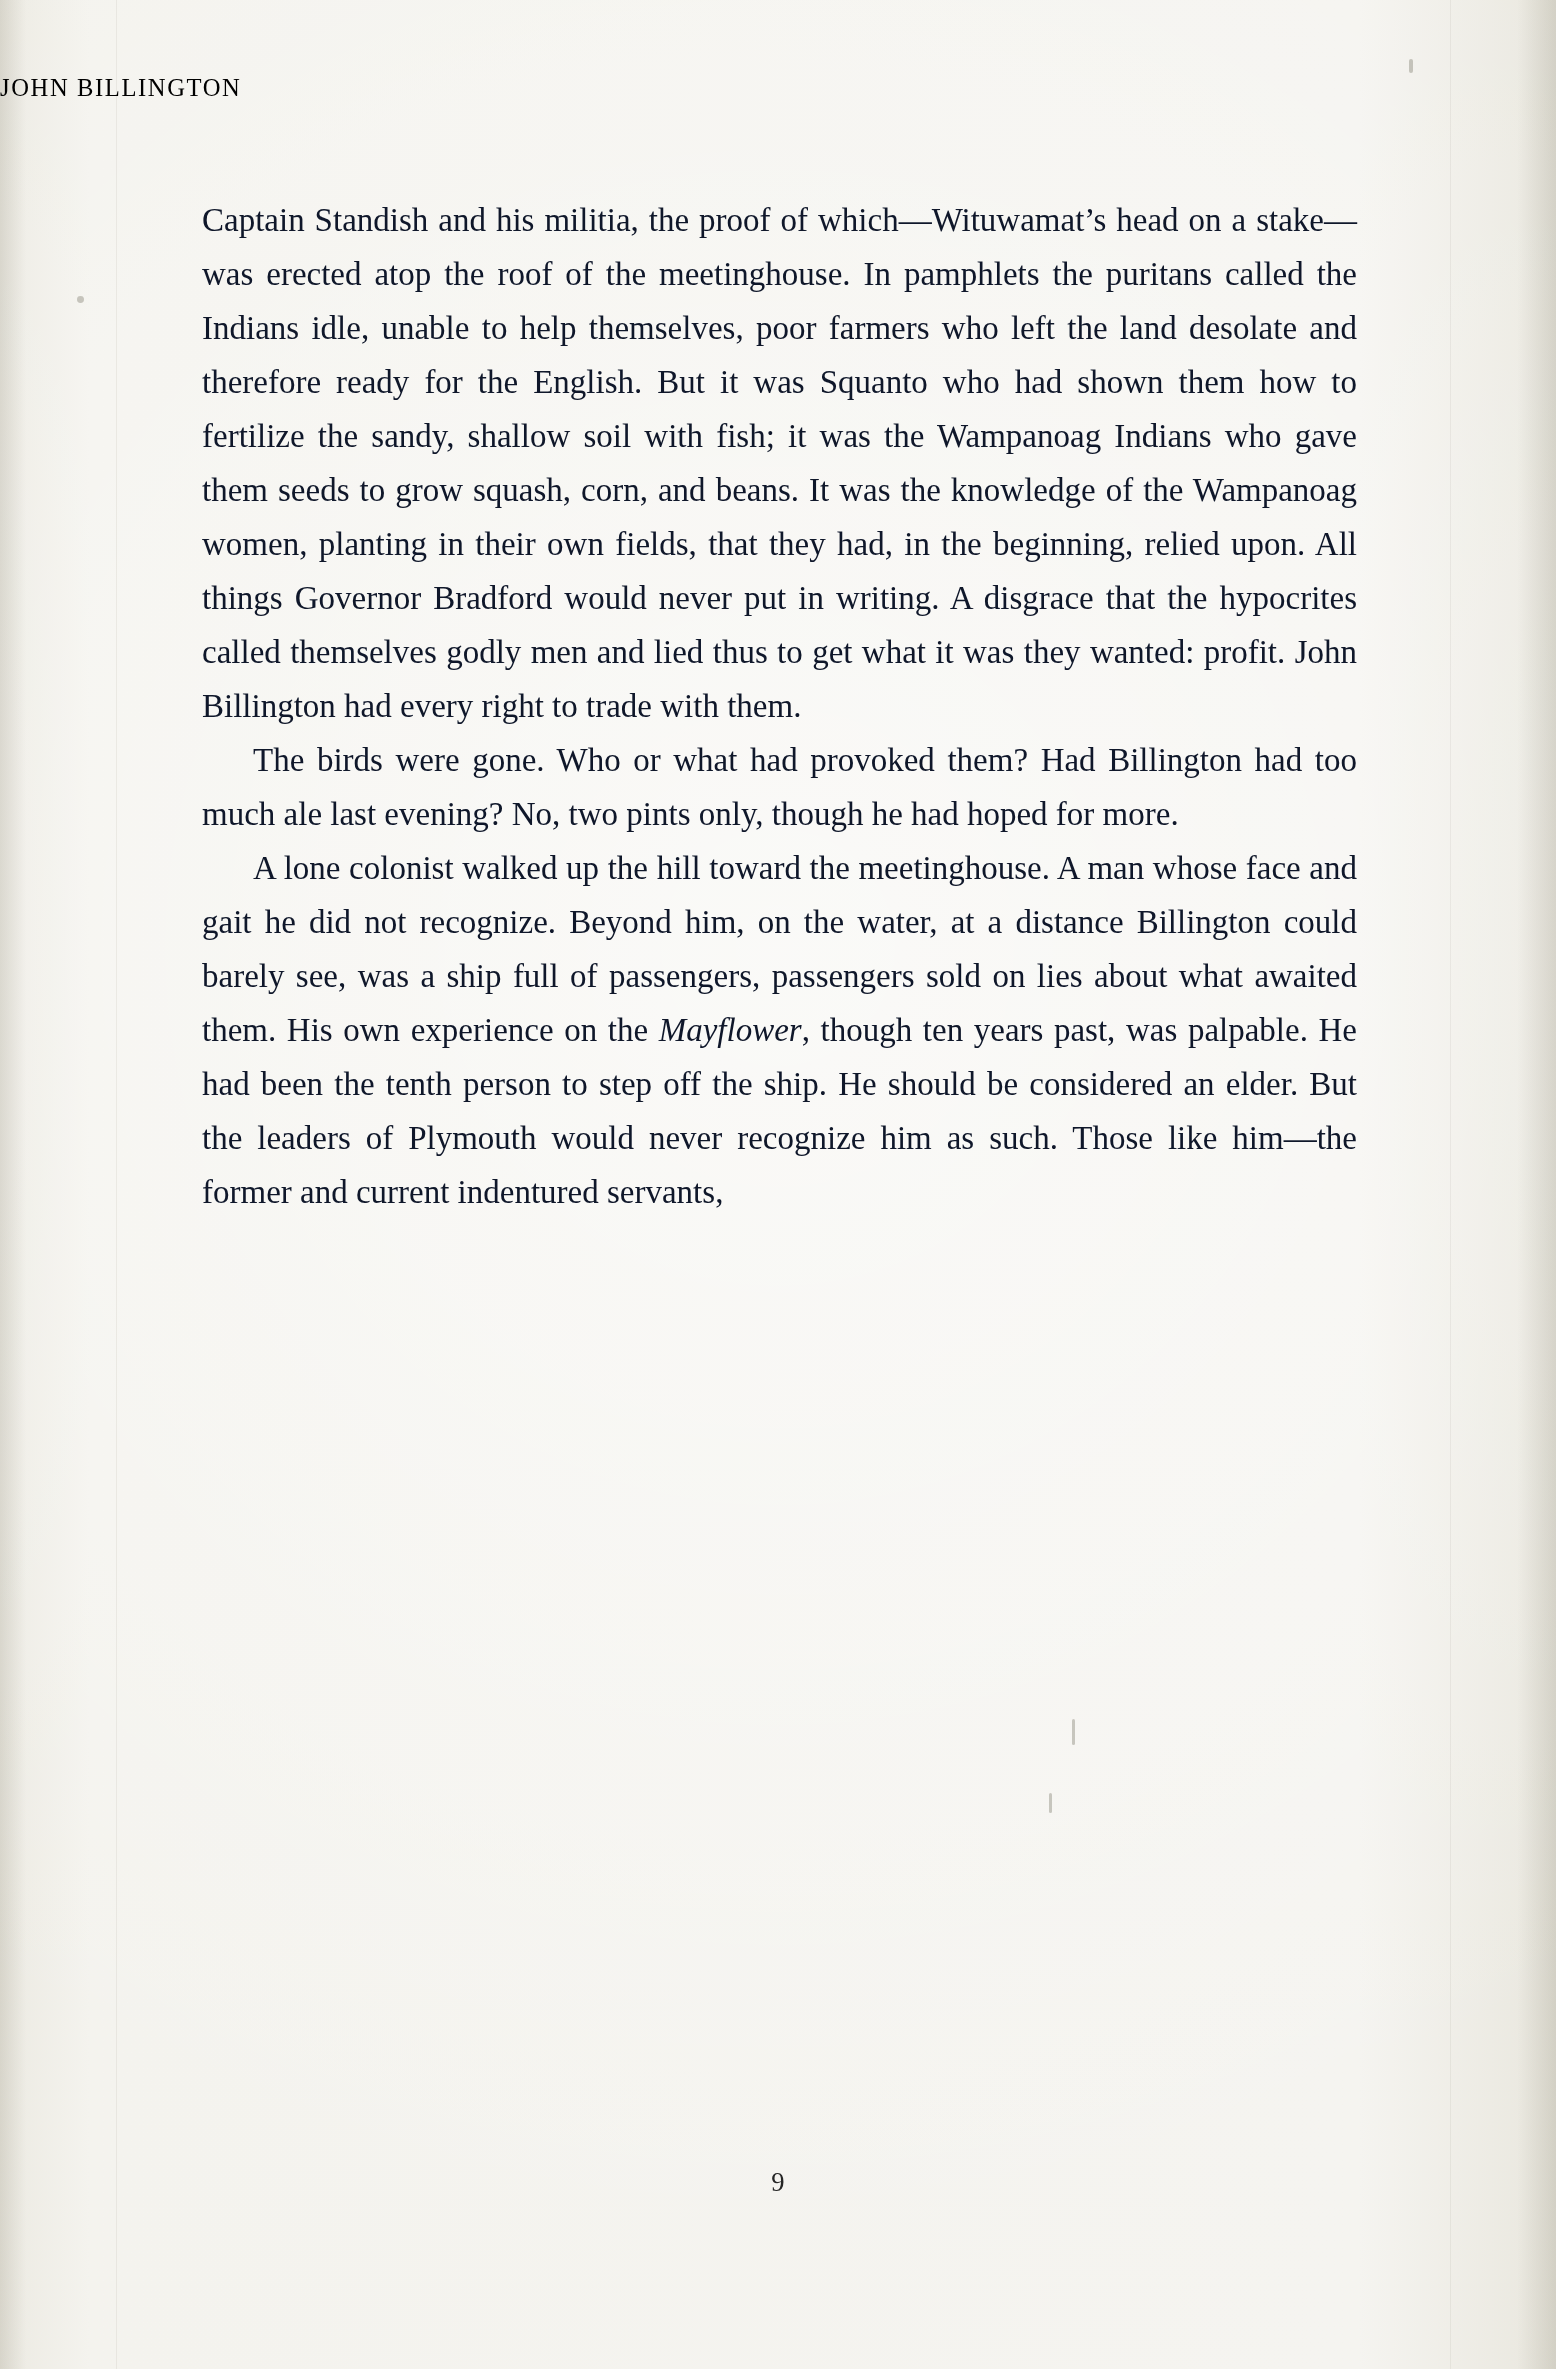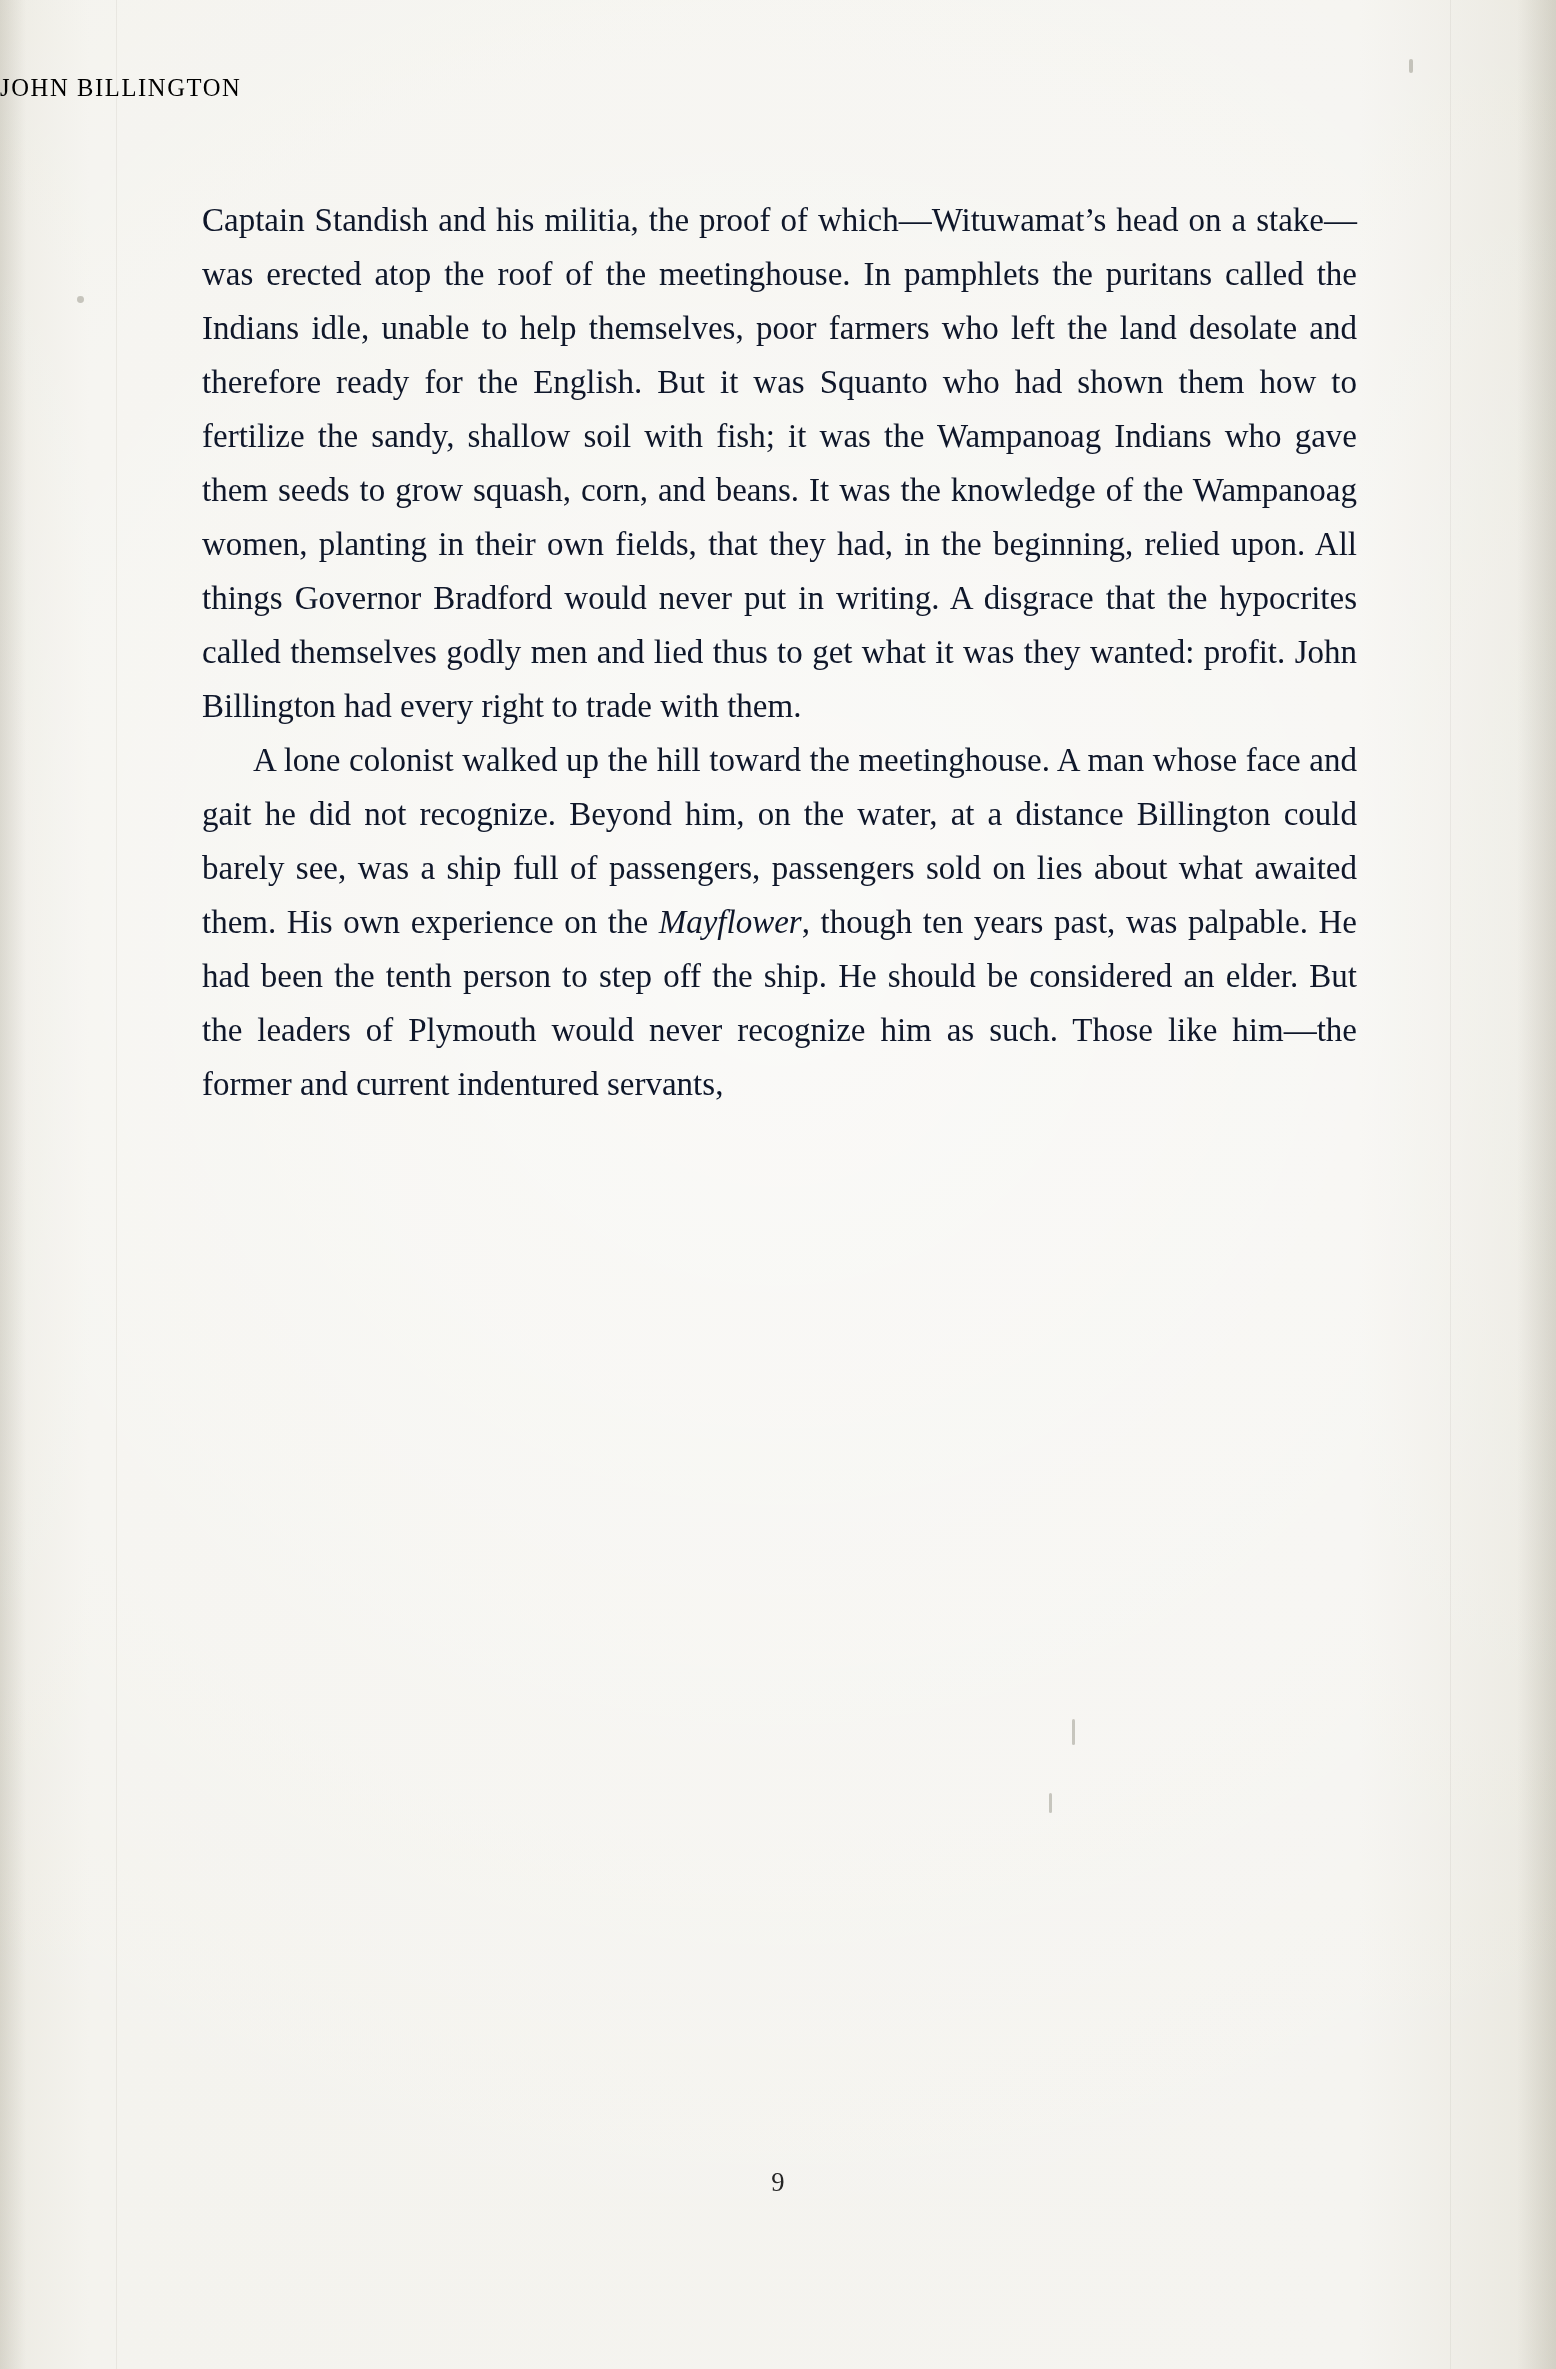--- a/index.html
+++ b/index.html
@@ -114,19 +114,20 @@
 <div class="speck" style="left:77px; top:296px; width:6.9px; height:6.9px;"></div>
 <div class="speck" style="left:1072px; top:1719px; width:3px; height:25.6px; border-radius:2px;"></div>
 <div class="speck" style="left:1049px; top:1793px; width:3px; height:19.7px; border-radius:2px;"></div>
 
 <div class="content">
 
   <div class="running-head">JOHN BILLINGTON</div>
 
   <div class="body-text">
     <p>Captain Standish and his militia, the proof of which—Wituwamat’s head on a stake—was erected atop the roof of the meetinghouse. In pamphlets the puritans called the Indians idle, unable to help themselves, poor farmers who left the land desolate and therefore ready for the English. But it was Squanto who had shown them how to fertilize the sandy, shallow soil with fish; it was the Wampanoag Indians who gave them seeds to grow squash, corn, and beans. It was the knowledge of the Wampanoag women, planting in their own fields, that they had, in the beginning, relied upon. All things Governor Bradford would never put in writing. A disgrace that the hypocrites called themselves godly men and lied thus to get what it was they wanted: profit. John Billington had every right to trade with them.</p>
+    <p class="indent">The birds were gone. Who or what had provoked them? Had Billington had too much ale last evening? No, two pints only, though he had hoped for more.</p>
     <p class="indent"><span>A lone colonist walked up the hill toward the meetinghouse. A man whose face and gait he did not recognize. Beyond him, on the water, at a distance Billington could barely see, was a ship full of passengers, passengers sold on lies about what awaited them. His own experience on the </span><span class="title-italic">Mayflower</span><span>, though ten years past, was palpable. He had been the tenth person to step off the ship. He should be considered an elder. But the leaders of Plymouth would never recognize him as such. Those like him—the former and current indentured servants,</span></p>
   </div>
 
   <div class="folio">9</div>
 
 </div>
 
 
 </body></html>

